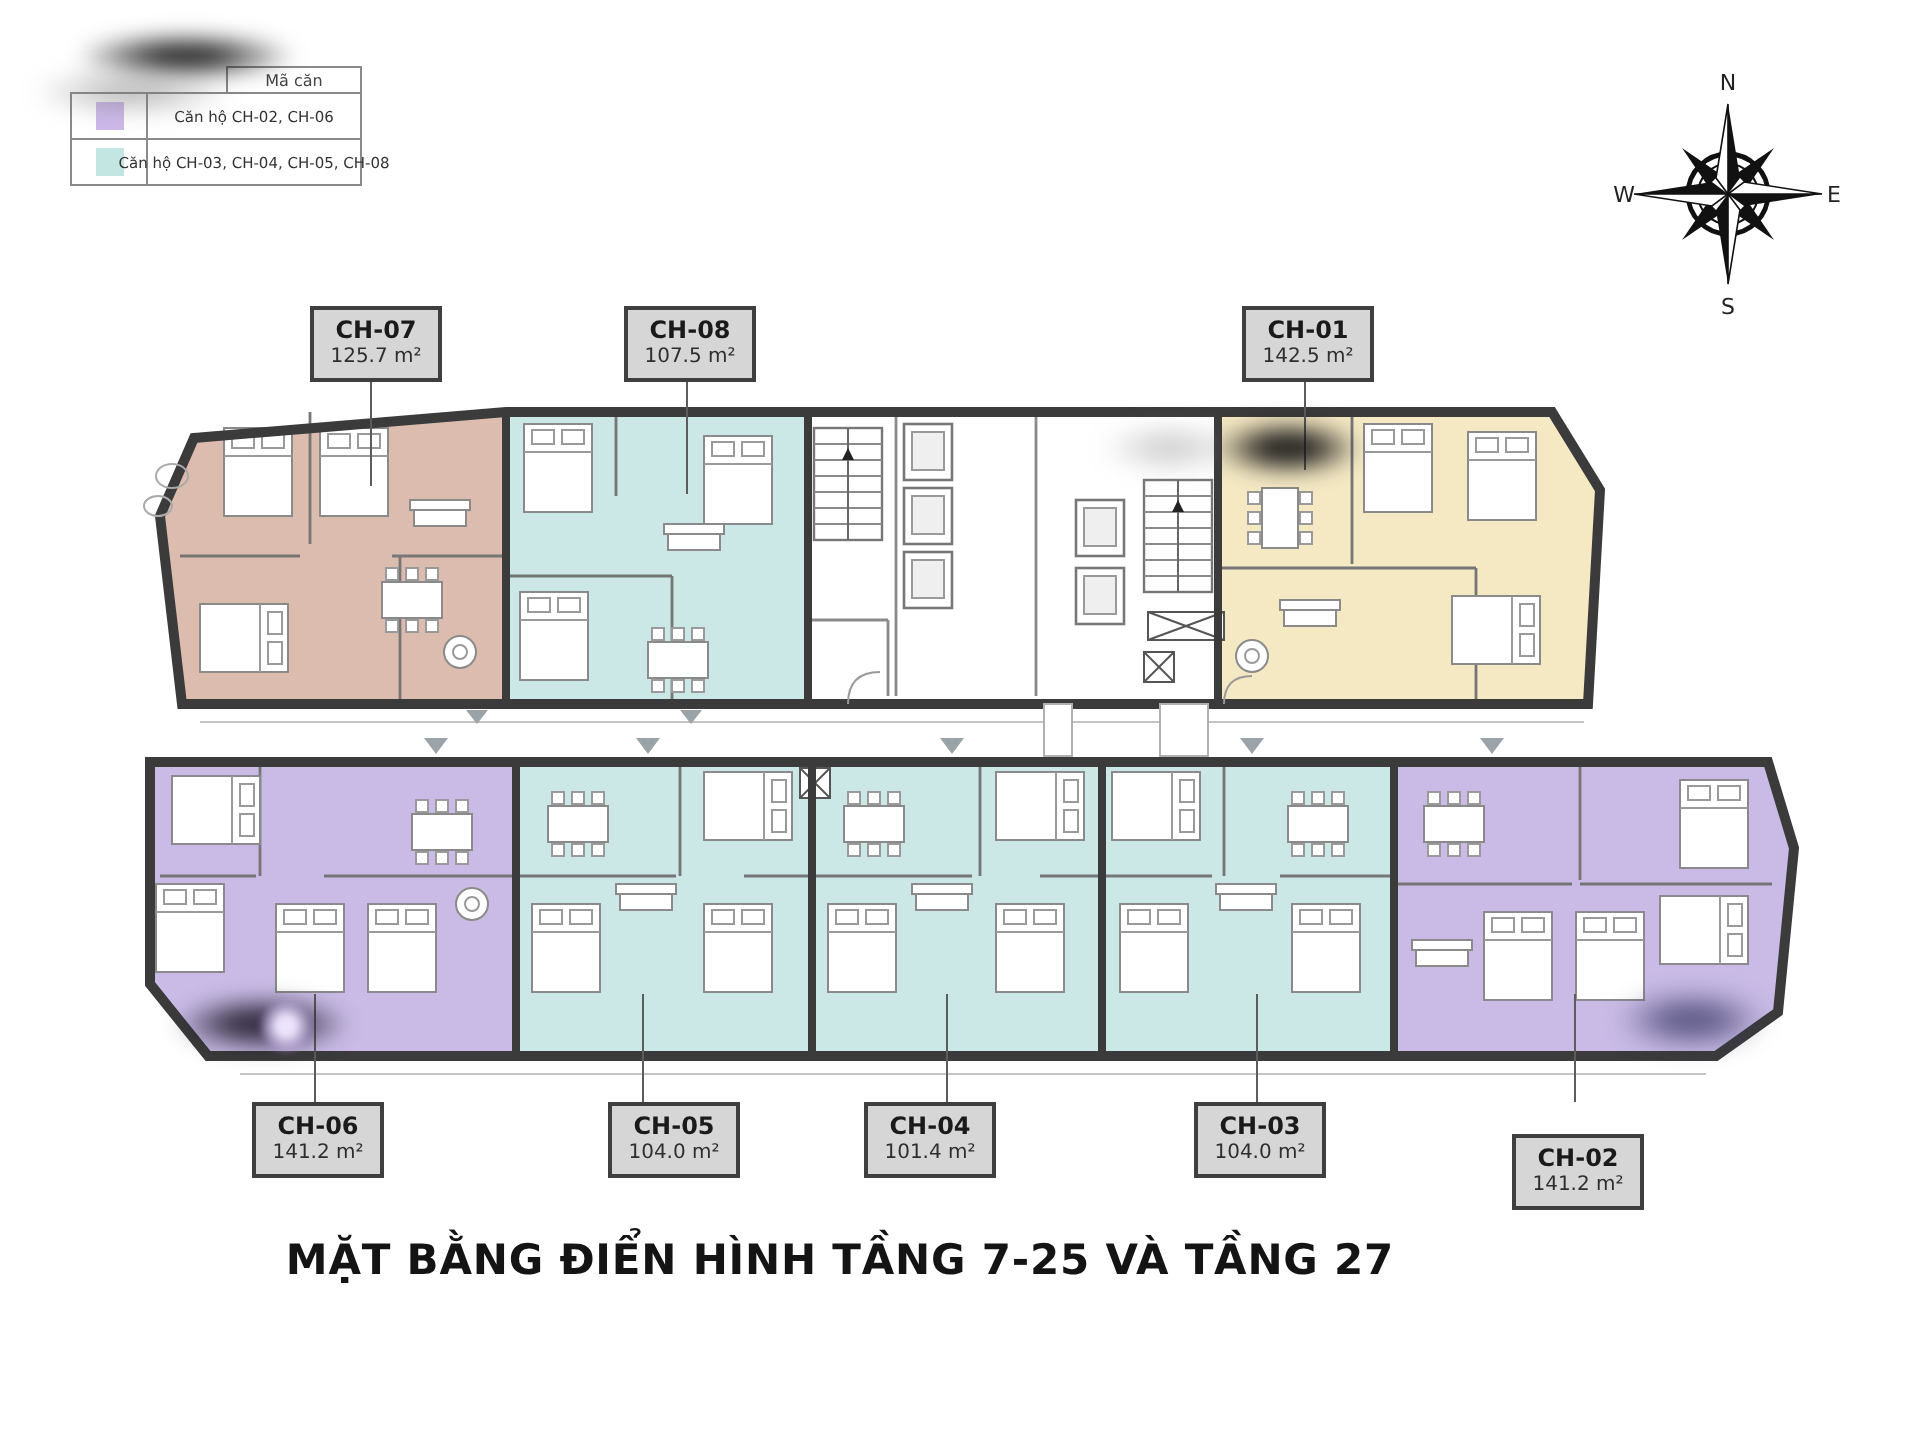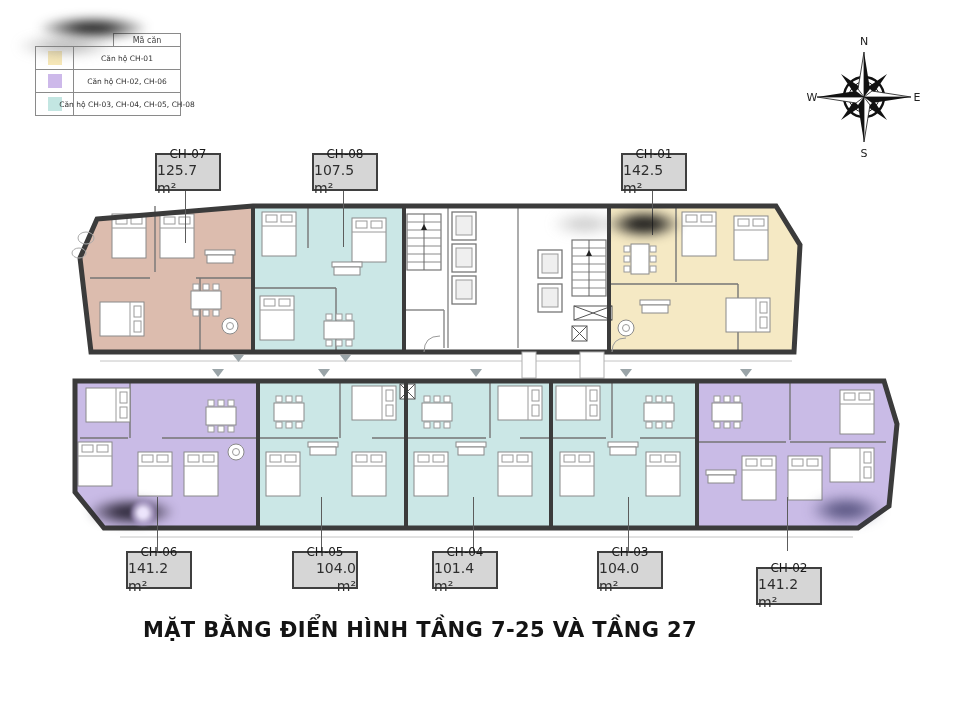--- a/index.html
+++ b/index.html
@@ -24,22 +24,22 @@
     width:106px;margin-left:-1px;border:1px solid #8a8a8a;background:#fff;
     display:flex;align-items:center;justify-content:center;text-align:center;white-space:nowrap;
   }
   .legend-swatch{width:14px;height:14px;}
 
   
   .unit-label{
     position:absolute;width:62px;height:34px;background:#d6d6d6;border:2px solid #3f3f3f;
     display:flex;flex-direction:column;align-items:center;justify-content:center;line-height:1.25;
   }
-  .unit-label .code{font-weight:normal;font-size:12px;color:#1a1a1a;}
-  .unit-label .area{font-size:14px;color:#2e2e2e;}
+  .unit-label .code{font-weight:bold;font-size:12px;color:#1a1a1a;}
+  .unit-label .area{font-size:10px;color:#2e2e2e;}
   .leader{position:absolute;width:1px;background:#5c5c5c;}
 
   
   .page-title{
     position:absolute;left:0;top:618px;width:840px;text-align:center;
     font-size:21px;font-weight:bold;color:#141414;letter-spacing:.4px;
   }
 
   
   .blob{position:absolute;pointer-events:none;border-radius:50%;}
@@ -257,26 +257,20 @@
       <text x="53" y="4" text-anchor="middle" font-size="11" fill="#222222">E</text>
       <text x="0" y="60" text-anchor="middle" font-size="11" fill="#222222">S</text>
       <text x="-52" y="4" text-anchor="middle" font-size="11" fill="#222222">W</text>
     </g>
   </svg>
 
   <div class="legend">
     <div class="legend-header">Mã căn</div>
     <div class="legend-row">
       <div class="legend-swatch-cell">
-        <div class="legend-swatch" style="background-color: rgb(247, 232, 184);"></div>
-      </div>
-      <div class="legend-label-cell">Căn hộ CH-01</div>
-    </div>
-    <div class="legend-row">
-      <div class="legend-swatch-cell">
         <div class="legend-swatch" style="background-color: rgb(205, 185, 234);"></div>
       </div>
       <div class="legend-label-cell">Căn hộ CH-02, CH-06</div>
     </div>
     <div class="legend-row">
       <div class="legend-swatch-cell">
         <div class="legend-swatch" style="background-color: rgb(195, 230, 226);"></div>
       </div>
       <div class="legend-label-cell">Căn hộ CH-03, CH-04, CH-05, CH-08</div>
     </div>
@@ -300,21 +294,21 @@
     <span class="area">107.5 m²</span>
   </div>
   <div class="unit-label" style="left:621px;top:153px;">
     <span class="code">CH-01</span>
     <span class="area">142.5 m²</span>
   </div>
   <div class="unit-label" style="left:126px;top:551px;">
     <span class="code">CH-06</span>
     <span class="area">141.2 m²</span>
   </div>
-  <div class="unit-label" style="left:292px;top:551px;text-align:right;">
+  <div class="unit-label" style="left:304px;top:551px;text-align:right;">
     <span class="code">CH-05</span>
     <span class="area">104.0 m²</span>
   </div>
   <div class="unit-label" style="left:432px;top:551px;justify-content:center;">
     <span class="code">CH-04</span>
     <span class="area">101.4 m²</span>
   </div>
   <div class="unit-label" style="left:597px;top:551px;">
     <span class="code">CH-03</span>
     <span class="area">104.0 m²</span>

